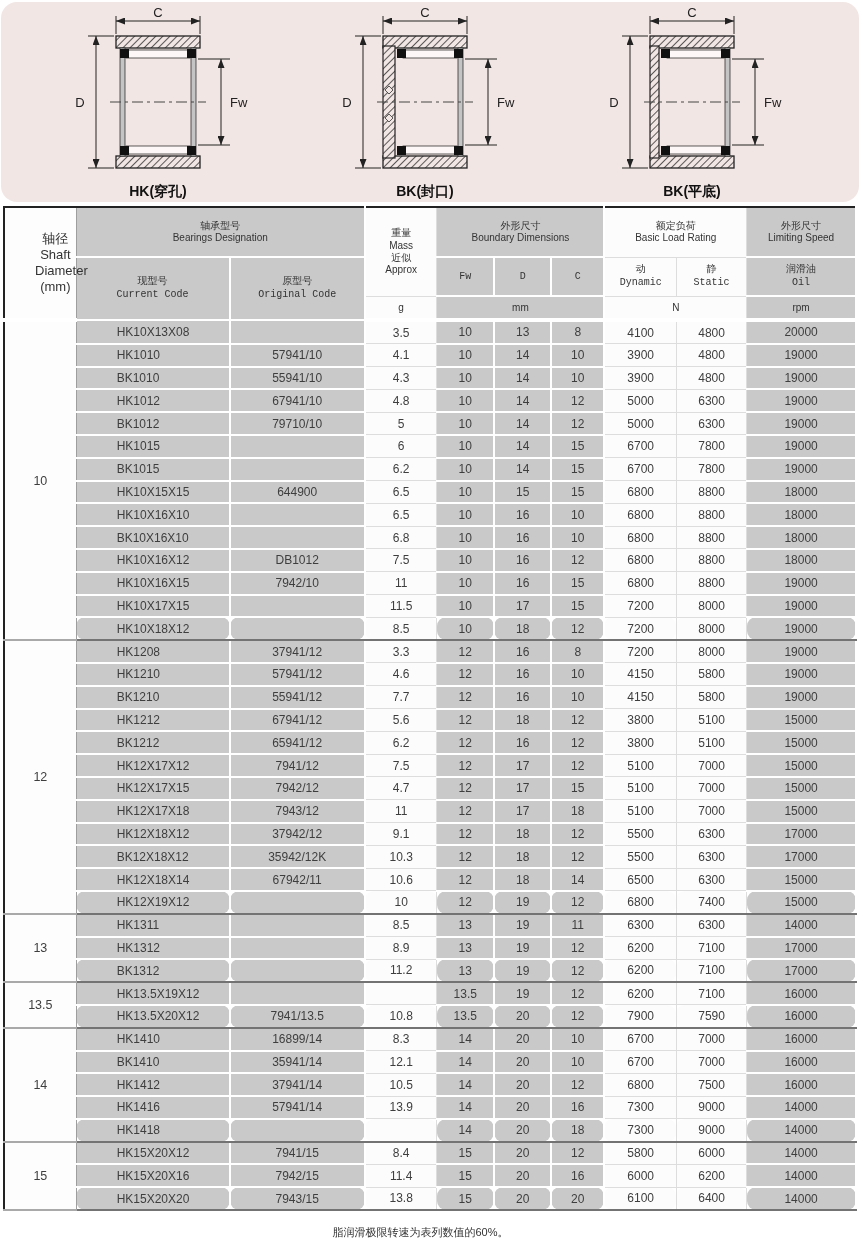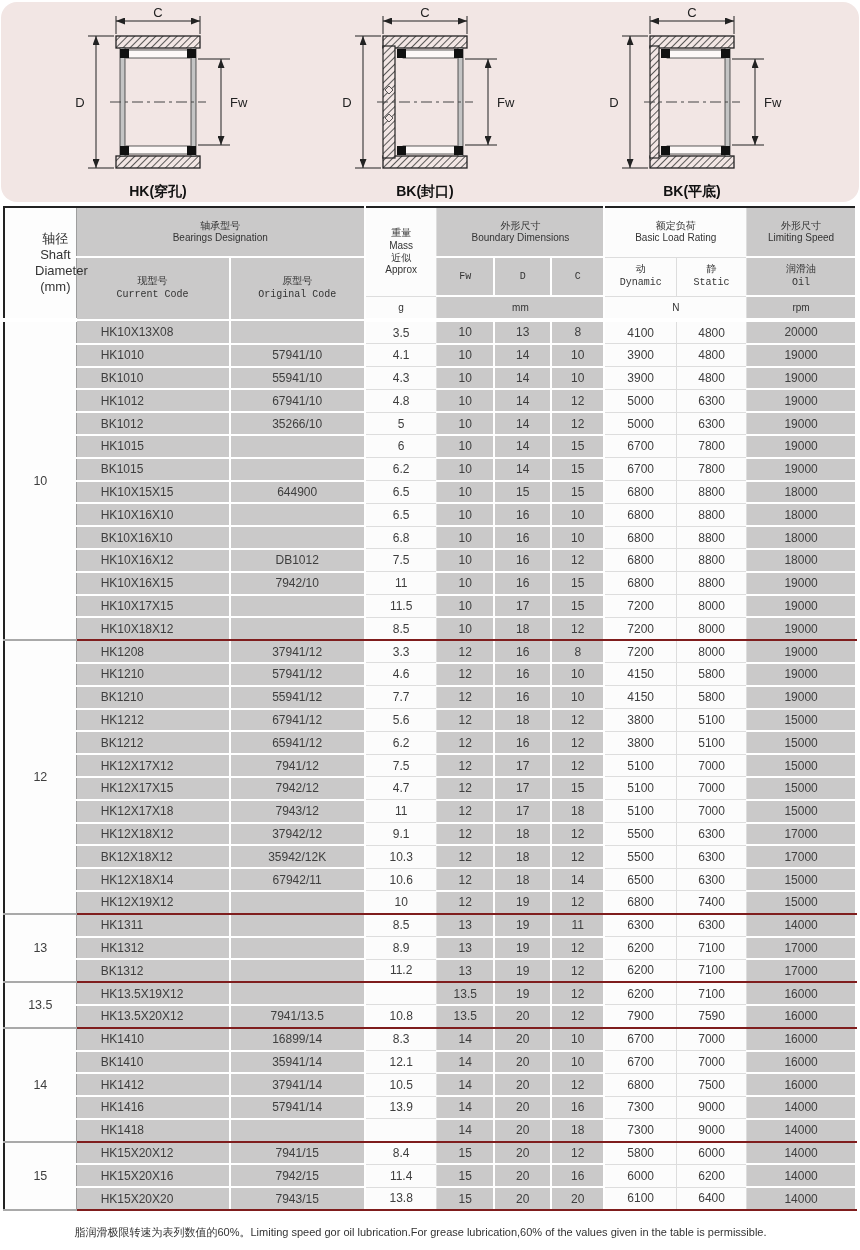--- a/index.html
+++ b/index.html
@@ -25,22 +25,22 @@
   th{font-size:10px;color:#333;}
   .g{background:var(--gray,#cac9c9);border-right:2px solid #fff;border-bottom:2px solid #fff;}
   .w{background:var(--white,#fcfcfc);border-right:1px solid #ddd;border-bottom:1px solid #ddd;}
   .shafth{background:#fdfdfd;border-right:1px solid #9e9e9e;border-bottom:4px solid #fff;white-space:pre-line;line-height:1.22;font-size:13px;padding-left:30px;}
   thead tr.h1{height:50px;}
   thead tr.h2{height:39px;font-family:Liberation Mono, monospace;}
   thead tr.h3{height:24px;}
   thead tr.h3 th{border-bottom:4px solid #fff;}
   tbody td{height:20.8px;font-size:12px;color:#3e3e3e;}
   td.shaft{background:#fdfdfd;border-right:1px solid #9e9e9e;border-bottom:2px solid #a9a9a9;font-size:12.5px;color:#3e3e3e;}
-  td.al{text-align:left;padding-left:24px;}
-  tr.group-end td{border-bottom:2px solid #7f1d1d;}
+  td.al{text-align:left;padding-left:40px;}
+  tr.group-end td{border-bottom:2px solid #737373;border-radius:9px;}
   
   .footnote{
     display:flex;justify-content:center;align-items:baseline;
     margin:14px 4px 0;padding:0 24px 0 5px;font-size:11px;color:#333;
   }
 </style>
 </head>
 <body>
 
 <div class="page">
@@ -265,21 +265,21 @@
           <td class="w">4.8</td>
           <td class="g">10</td>
           <td class="g">14</td>
           <td class="g">12</td>
           <td class="w">5000</td>
           <td class="w">6300</td>
           <td class="g">19000</td>
         </tr>
         <tr>
           <td class="g al">BK1012</td>
-          <td class="g">35266/10</td>
+          <td class="g">79710/10</td>
           <td class="w">5</td>
           <td class="g">10</td>
           <td class="g">14</td>
           <td class="g">12</td>
           <td class="w">5000</td>
           <td class="w">6300</td>
           <td class="g">19000</td>
         </tr>
         <tr>
           <td class="g al">HK1015</td>
@@ -658,16 +658,15 @@
           <td class="g">20</td>
           <td class="w">6100</td>
           <td class="w">6400</td>
           <td class="g">14000</td>
         </tr>
       </tbody>
   </table>
 
   <div class="footnote">
     <span>脂润滑极限转速为表列数值的60%。</span>
-    <span>Limiting speed gor oil lubrication.For grease lubrication,60% of the values given in the table is permissible.</span>
   </div>
 
 </div>
 
 </body></html>

